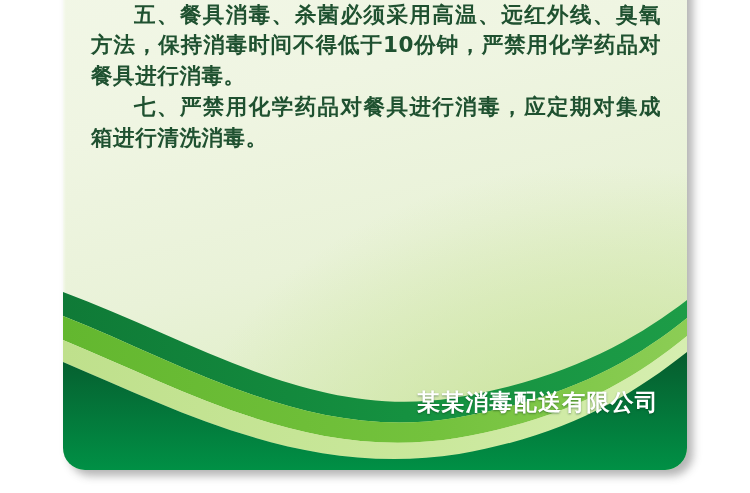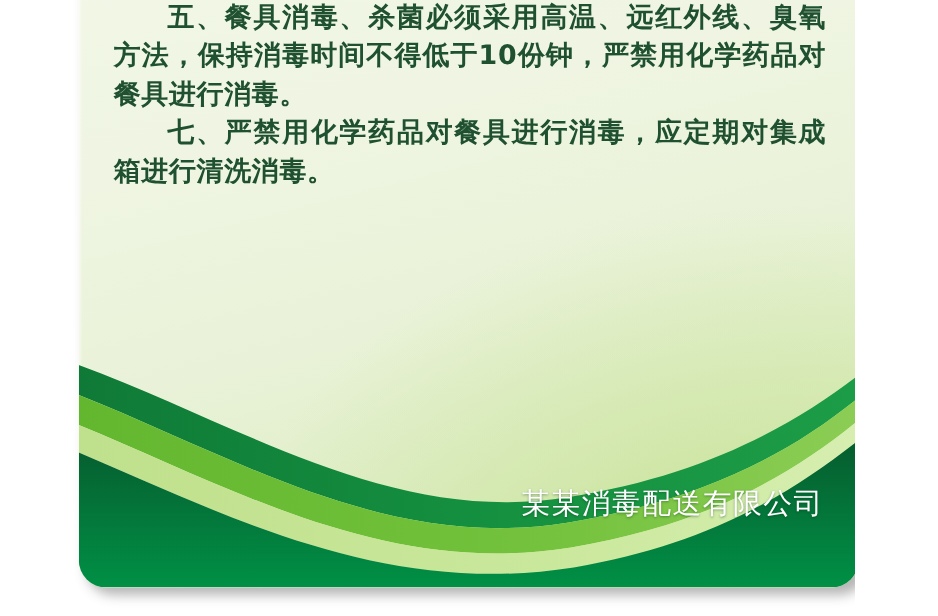--- a/index.html
+++ b/index.html
@@ -10,21 +10,21 @@
   body {
     width: 750px;
     height: 493px;
     background: #ffffff;
     font-family: "DejaVu Sans", "Liberation Sans", sans-serif;
     overflow: hidden;
   }
 
   #poster-root {
     position: relative;
-    width: 684px;
+    width: 750px;
     height: 493px;
     overflow: hidden;
   }
 
   
   .card {
     position: absolute;
     left: 63px;
     top: -40px;               
     width: 624px;
@@ -84,21 +84,21 @@
   }
 
   
   .company-name {
     position: absolute;
     right: 28px;
     bottom: 52px;
     z-index: 4;
     font-family: "DejaVu Sans", "Liberation Sans", sans-serif;
     font-size: 23px;
-    font-weight: 400;
+    font-weight: 700;
     letter-spacing: 1.2px;
     color: #ffffff;
     white-space: nowrap;
     text-shadow: 0 1px 2px rgba(0, 50, 20, 0.45);
     margin-left: 43px;
   }
 </style>
 </head>
 <body>
 

